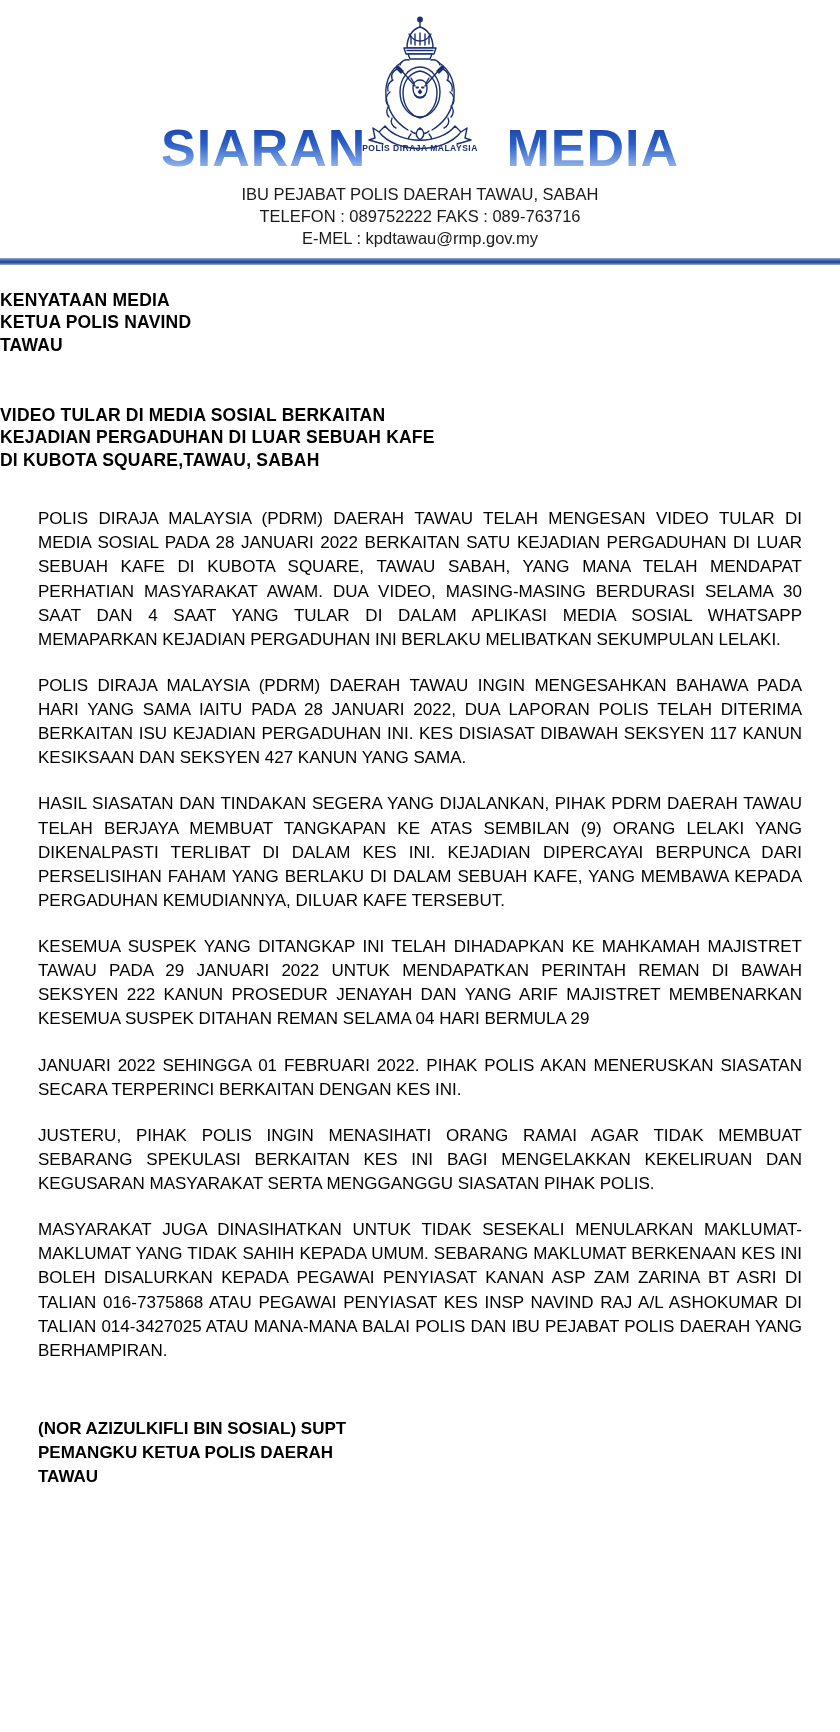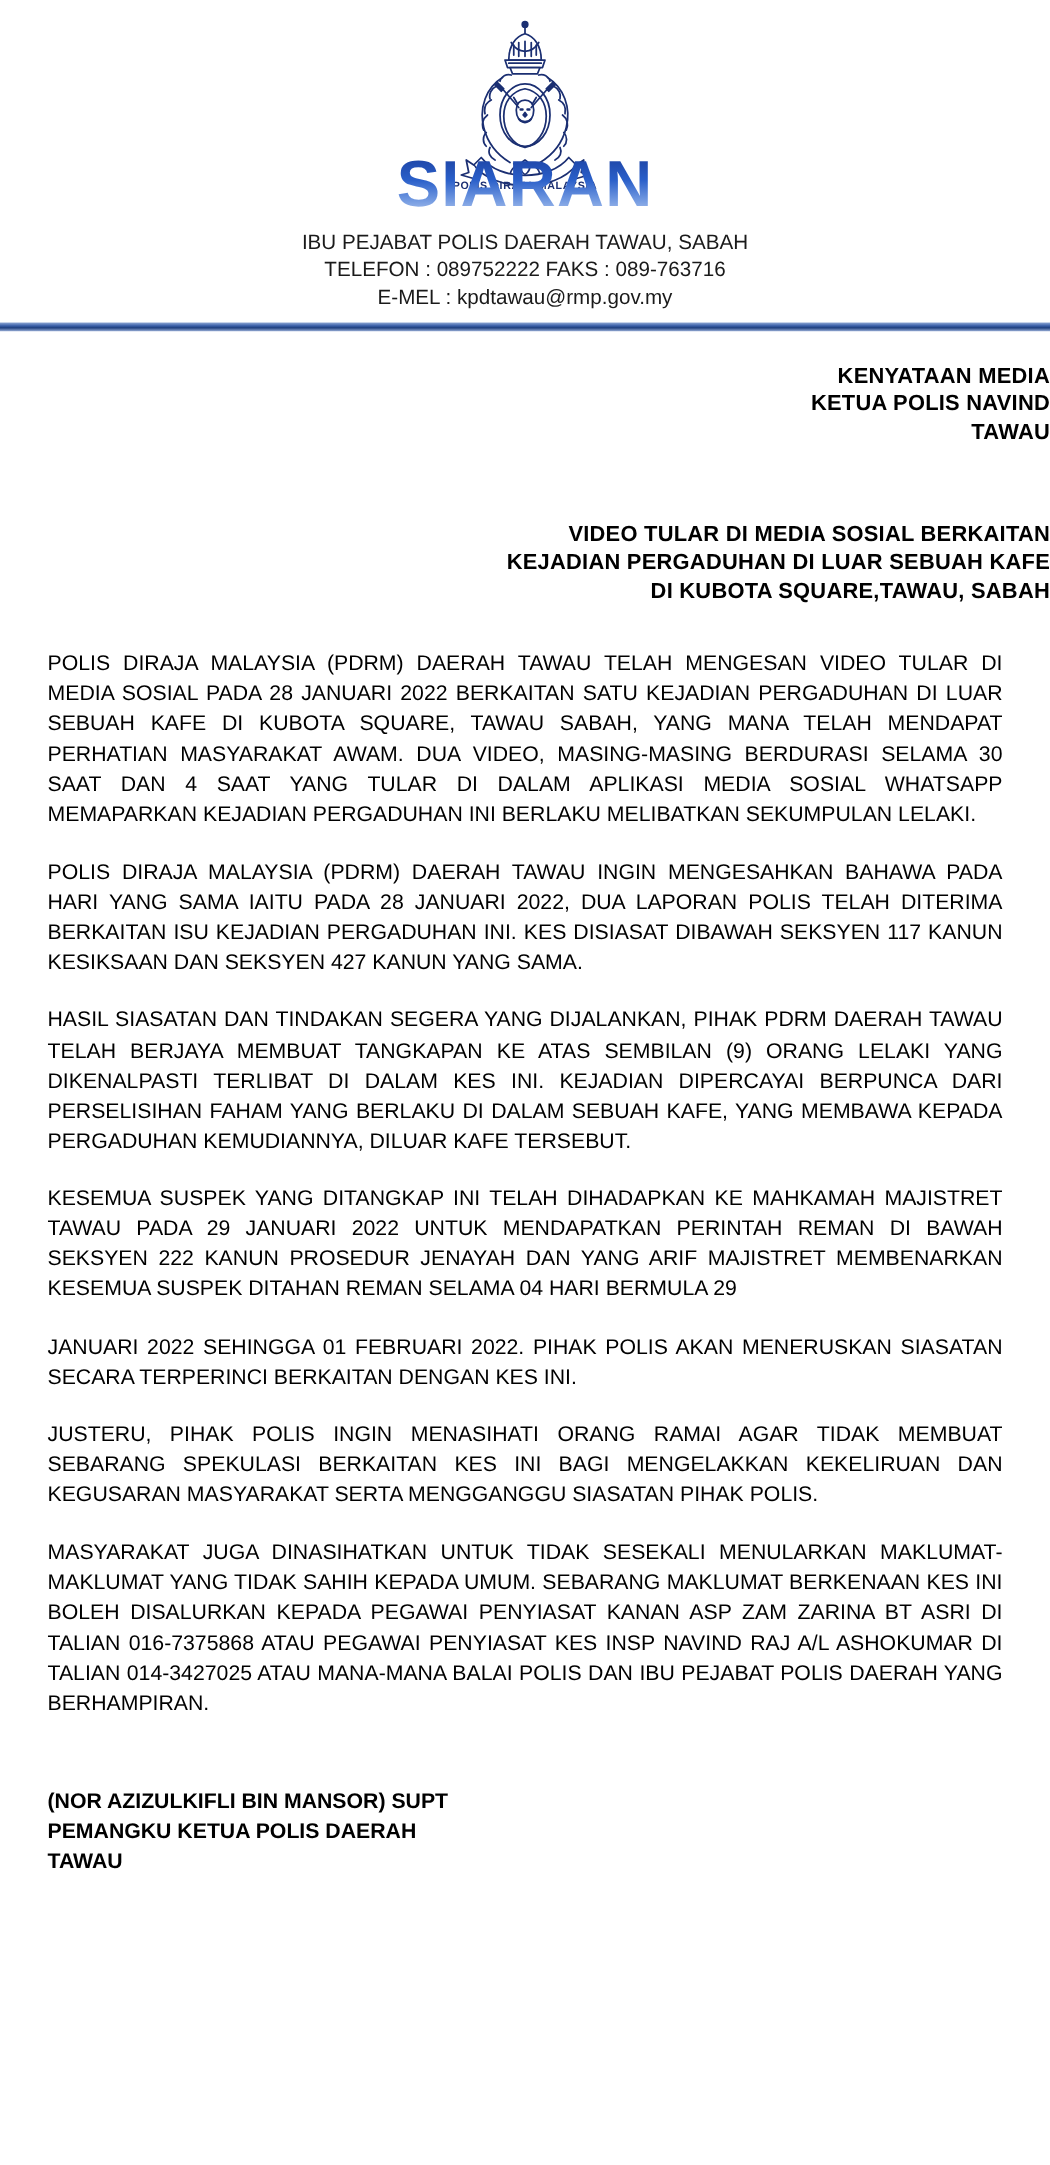--- a/index.html
+++ b/index.html
@@ -71,27 +71,27 @@
 
   .rule {
     margin: 8px 0 0 0;
     height: 7px;
     width: 100%;
     background: linear-gradient(180deg, #8fa8d4 0%, #3a5fa8 38%, #20407f 60%, #97add6 100%);
   }
 
   
   .titles {
-    text-align: right;
+    text-align: left;
     font-weight: bold;
     font-size: 17.5px;
     line-height: 1.28;
     margin-top: 24px;
   }
-  .titles .block2 { margin-top: 60px; }
+  .titles .block2 { margin-top: 48px; }
   .titles div { letter-spacing: 0.2px; }
 
   
   .body-copy {
     margin: 0 38px;
     padding-top: 36px;
     font-size: 17px;
     line-height: 1.42;
     text-align: justify;
     text-justify: inter-word;
@@ -161,20 +161,21 @@
 
           <path d="M40 112 C55 131, 95 131, 110 112 L116 118 C99 140, 51 140, 34 118 Z" fill="#ffffff"></path>
           <path d="M34 118 L28 114 L30 124 L24 126 L38 130" fill="#ffffff"></path>
           <path d="M116 118 L122 114 L120 124 L126 126 L112 130" fill="#ffffff"></path>
         </g>
         <text x="75" y="137" font-family="'Liberation Sans', sans-serif" font-size="8.5" font-weight="bold" fill="#1b2f72" text-anchor="middle" letter-spacing="0.5">POLIS DIRAJA MALAYSIA</text>
       </svg>
 
       <div class="wordmark">
         <span>SIARAN</span>
+        <span>MEDIA</span>
       </div>
     </div>
 
     <div class="contact">
       <div>IBU PEJABAT POLIS DAERAH TAWAU, SABAH</div>
       <div>TELEFON : 089752222 FAKS : 089-763716</div>
       <div>E-MEL : kpdtawau@rmp.gov.my</div>
     </div>
 
     <div class="rule"></div>
@@ -193,18 +194,18 @@
     <p>POLIS DIRAJA MALAYSIA (PDRM) DAERAH TAWAU TELAH MENGESAN VIDEO TULAR DI MEDIA SOSIAL PADA 28 JANUARI 2022 BERKAITAN SATU KEJADIAN PERGADUHAN DI LUAR SEBUAH KAFE DI KUBOTA SQUARE, TAWAU SABAH, YANG MANA TELAH MENDAPAT PERHATIAN MASYARAKAT AWAM. DUA VIDEO, MASING-MASING BERDURASI SELAMA 30 SAAT DAN 4 SAAT YANG TULAR DI DALAM APLIKASI MEDIA SOSIAL WHATSAPP MEMAPARKAN KEJADIAN PERGADUHAN INI BERLAKU MELIBATKAN SEKUMPULAN LELAKI.</p>
     <p>POLIS DIRAJA MALAYSIA (PDRM) DAERAH TAWAU INGIN MENGESAHKAN BAHAWA PADA HARI YANG SAMA IAITU PADA 28 JANUARI 2022, DUA LAPORAN POLIS TELAH DITERIMA BERKAITAN ISU KEJADIAN PERGADUHAN INI. KES DISIASAT DIBAWAH SEKSYEN 117 KANUN KESIKSAAN DAN SEKSYEN 427 KANUN YANG SAMA.</p>
     <p>HASIL SIASATAN DAN TINDAKAN SEGERA YANG DIJALANKAN, PIHAK PDRM DAERAH TAWAU TELAH BERJAYA MEMBUAT TANGKAPAN KE ATAS SEMBILAN (9) ORANG LELAKI YANG DIKENALPASTI TERLIBAT DI DALAM KES INI. KEJADIAN DIPERCAYAI BERPUNCA DARI PERSELISIHAN FAHAM YANG BERLAKU DI DALAM SEBUAH KAFE, YANG MEMBAWA KEPADA PERGADUHAN KEMUDIANNYA, DILUAR KAFE TERSEBUT.</p>
     <p>KESEMUA SUSPEK YANG DITANGKAP INI TELAH DIHADAPKAN KE MAHKAMAH MAJISTRET TAWAU PADA 29 JANUARI 2022 UNTUK MENDAPATKAN PERINTAH REMAN DI BAWAH SEKSYEN 222 KANUN PROSEDUR JENAYAH DAN YANG ARIF MAJISTRET MEMBENARKAN KESEMUA SUSPEK DITAHAN REMAN SELAMA 04 HARI BERMULA 29</p>
     <p>JANUARI 2022 SEHINGGA 01 FEBRUARI 2022. PIHAK POLIS AKAN MENERUSKAN  SIASATAN SECARA TERPERINCI BERKAITAN DENGAN KES INI.</p>
     <p>JUSTERU, PIHAK POLIS INGIN MENASIHATI ORANG RAMAI AGAR TIDAK MEMBUAT SEBARANG SPEKULASI BERKAITAN KES INI BAGI MENGELAKKAN KEKELIRUAN DAN KEGUSARAN MASYARAKAT SERTA MENGGANGGU SIASATAN PIHAK POLIS.</p>
     <p>MASYARAKAT JUGA DINASIHATKAN UNTUK TIDAK SESEKALI MENULARKAN MAKLUMAT-MAKLUMAT YANG TIDAK SAHIH KEPADA UMUM. SEBARANG MAKLUMAT BERKENAAN KES INI BOLEH DISALURKAN KEPADA PEGAWAI PENYIASAT KANAN ASP ZAM ZARINA BT ASRI DI TALIAN 016-7375868 ATAU PEGAWAI PENYIASAT KES INSP NAVIND RAJ A/L ASHOKUMAR DI TALIAN 014-3427025 ATAU MANA-MANA BALAI POLIS DAN IBU PEJABAT POLIS DAERAH YANG BERHAMPIRAN.</p>
   </div>
 
   <div class="signature">
-    <div>(NOR AZIZULKIFLI BIN MANSOR) SUPT</div>
+    <div>(NOR AZIZULKIFLI BIN SOSIAL) SUPT</div>
     <div>PEMANGKU KETUA POLIS DAERAH</div>
     <div>TAWAU</div>
   </div>
 
 </div>
 
 </body></html>

